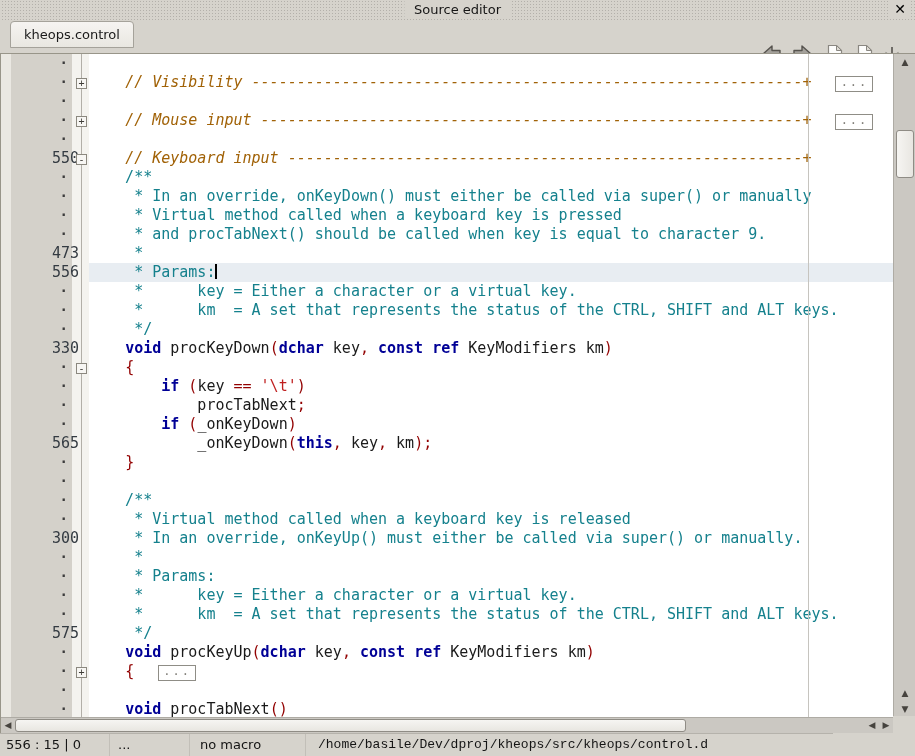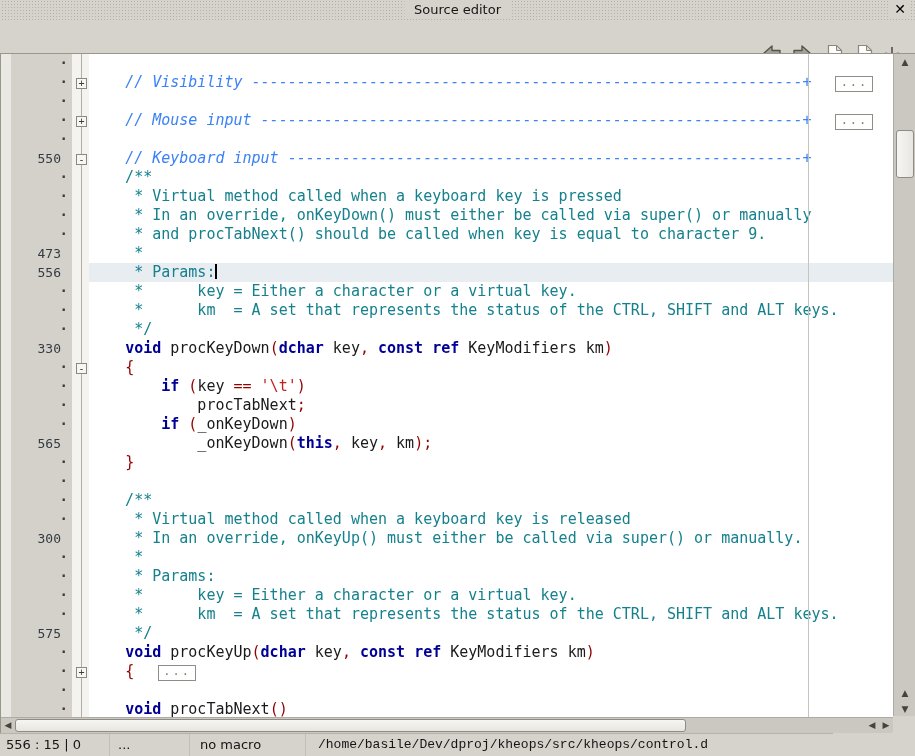--- a/index.html
+++ b/index.html
@@ -27,36 +27,36 @@
   
   .frame { position:absolute; top:53px; left:0; width:915px; height:680px;
     background:#fff; border-top:1px solid #989589; border-left:1px solid #989589; }
 
   .gutter { position:absolute; left:0; top:0; width:88px; height:663px; overflow:hidden;
     background:linear-gradient(to right, #eae8e2 0, #eae8e2 10px, #d4d1ca 10px, #d4d1ca 71px,
       #f4f3ef 71px, #f4f3ef 88px); }
   .gutter::after { content:""; position:absolute; left:80px; top:0; bottom:0; width:1px;
     background:#b2afa8; }
   .grow { position:relative; height:19px; }
-  .lnum { position:absolute; right:28px; top:0; line-height:19px;
-    font-family:"DejaVu Sans Mono", monospace; font-size:13px; color:#343b42; }
+  .lnum { position:absolute; right:10px; top:0; line-height:19px;
+    font-family:"DejaVu Sans Mono", monospace; font-size:15px; color:#343b42; }
   .lnum.dot { right:21px; font-weight:bold; font-size:14px; color:#3c3c3c; }
   .fbox { position:absolute; left:75px; top:5px; width:11px; height:11px; z-index:3;
     background:#f7f6f3; border:1px solid #8b887f; color:#3f3d38;
     font-family:"DejaVu Sans Mono", monospace; font-size:10px; line-height:9px;
     text-align:center; }
 
   .code { position:absolute; left:88px; top:0; right:22px; height:663px; overflow:hidden;
     background:#fff; }
   .code::before { content:""; position:absolute; left:719px; top:0; bottom:0; width:1px;
     background:#c6c4bf; z-index:2; }
   .crow { position:relative; height:19px; line-height:19px; white-space:pre;
     font-family:"DejaVu Sans Mono", monospace; font-size:15px; color:#1a1a1a; }
   .crow.cur { background:#e8edf2; }
-  .tk-cmt { color:#3b82f6; font-style:italic; }
+  .tk-cmt { color:#a16207; font-style:italic; }
   .tk-doc { color:#15818d; }
   .tk-kw  { color:#000096; font-weight:bold; }
   .tk-sym { color:#920000; }
   .tk-str { color:#bf1f1f; }
   .tk-id  { color:#1a1a1a; }
   .caret  { display:inline-block; width:2px; height:15px; background:#000;
     vertical-align:-2px; }
   .ifold  { display:inline-block; margin-left:24px; width:38px; height:16px;
     border:1px solid #8f8d86; color:#83817b; font-size:12px; letter-spacing:2px;
     text-align:center; line-height:11px; vertical-align:1px; font-style:normal; }
@@ -91,20 +91,21 @@
 <body>
 
 <div class="window">
 
   <div class="titlebar">
     <span class="title">Source editor</span>
     <span class="close">✕</span>
   </div>
 
   <div class="tabbar">
+    <div class="tab">kheops.control</div>
 
     <div class="tbtn" style="left:761px;">
       <svg width="22" height="20" viewBox="0 0 22 20">
         <polygon points="2,10 11,2 11,6.5 19,6.5 19,13.5 11,13.5 11,18" fill="#a4a19b" stroke="#56534e" stroke-width="1.4" stroke-linejoin="round"></polygon>
       </svg>
     </div>
     <div class="tbtn" style="left:791px;">
       <svg width="22" height="20" viewBox="0 0 22 20">
         <polygon points="20,10 11,2 11,6.5 3,6.5 3,13.5 11,13.5 11,18" fill="#a4a19b" stroke="#56534e" stroke-width="1.4" stroke-linejoin="round"></polygon>
       </svg>
@@ -248,22 +249,22 @@
         </div>
       </div>
     <div class="code" id="code">
         <div class="crow"></div>
         <div class="crow"><span class="tk-id">    </span><span class="tk-cmt">// Visibility -------------------------------------------------------------+</span><span class="ifold">...</span></div>
         <div class="crow"></div>
         <div class="crow"><span class="tk-id">    </span><span class="tk-cmt">// Mouse input ------------------------------------------------------------+</span><span class="ifold">...</span></div>
         <div class="crow"></div>
         <div class="crow"><span class="tk-id">    </span><span class="tk-cmt">// Keyboard input ---------------------------------------------------------+</span></div>
         <div class="crow"><span class="tk-doc">    /**</span></div>
+        <div class="crow"><span class="tk-doc">     * In an override, onKeyDown() must either be called via super() or manually</span></div>
         <div class="crow"><span class="tk-doc">     * Virtual method called when a keyboard key is pressed</span></div>
-        <div class="crow"><span class="tk-doc">     * In an override, onKeyDown() must either be called via super() or manually</span></div>
         <div class="crow"><span class="tk-doc">     * and procTabNext() should be called when key is equal to character 9.</span></div>
         <div class="crow"><span class="tk-doc">     *</span></div>
         <div class="crow cur"><span class="tk-doc">     * Params:</span><span class="caret"></span></div>
         <div class="crow"><span class="tk-doc">     *      key = Either a character or a virtual key.</span></div>
         <div class="crow"><span class="tk-doc">     *      km  = A set that represents the status of the CTRL, SHIFT and ALT keys.</span></div>
         <div class="crow"><span class="tk-doc">     */</span></div>
         <div class="crow"><span class="tk-id">    </span><span class="tk-kw">void</span><span class="tk-id"> procKeyDown</span><span class="tk-sym">(</span><span class="tk-kw">dchar</span><span class="tk-id"> key</span><span class="tk-sym">,</span><span class="tk-id"> </span><span class="tk-kw">const</span><span class="tk-id"> </span><span class="tk-kw">ref</span><span class="tk-id"> KeyModifiers km</span><span class="tk-sym">)</span></div>
         <div class="crow"><span class="tk-id">    </span><span class="tk-sym">{</span></div>
         <div class="crow"><span class="tk-id">        </span><span class="tk-kw">if</span><span class="tk-id"> </span><span class="tk-sym">(</span><span class="tk-id">key </span><span class="tk-sym">==</span><span class="tk-id"> </span><span class="tk-str">'\t'</span><span class="tk-sym">)</span></div>
         <div class="crow"><span class="tk-id">            procTabNext</span><span class="tk-sym">;</span></div>

